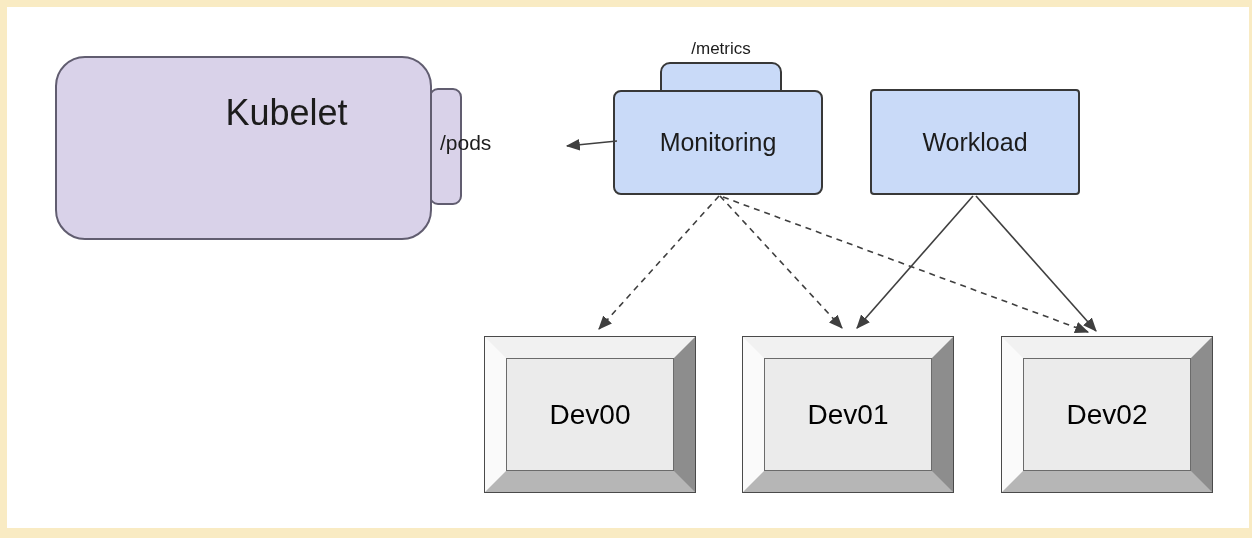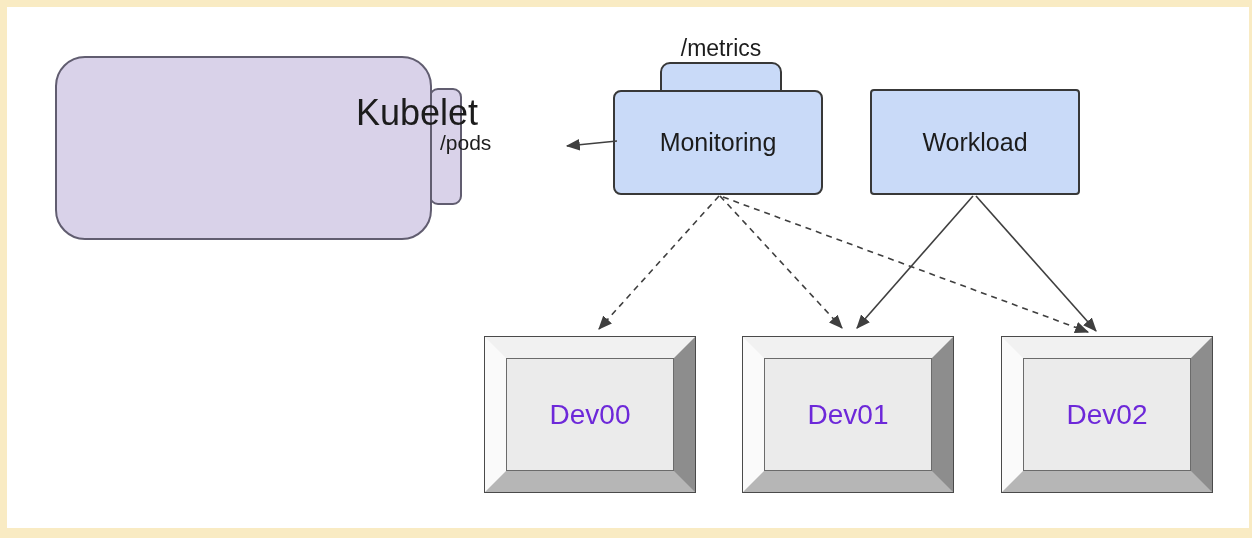--- a/index.html
+++ b/index.html
@@ -20,42 +20,42 @@
     display:flex;align-items:center;justify-content:center;
     text-align:center;
   }
   .kubelet-box{
     left:55px;top:56px;width:377px;height:184px;
     background:#d9d2e9;border:2px solid #615d70;border-radius:30px;
     z-index:3;
     align-items:flex-start;
   }
   .kubelet-label{
-    left:55px;top:92px;width:423px;text-align:right;
-    font-size:36px;line-height:42px;z-index:4;
+    left:55px;top:92px;width:423px;text-align:center;
+    font-size:36px;line-height:42px;z-index:4;padding-left:20px;
   }
   .kubelet-tab{
     left:429px;top:88px;width:33px;height:117px;
     background:#d9d2e9;border:2px solid #615d70;border-radius:9px;
     box-sizing:border-box;z-index:2;
   }
   .blue{
     background:#c9daf8;border:2px solid #383838;
   }
   .md-box{
     left:613px;top:90px;width:210px;height:105px;border-radius:8px;z-index:3;
     font-size:25px;line-height:31px;
   }
   .metrics-tab{
     left:660px;top:62px;width:122px;height:40px;border-radius:10px;
     box-sizing:border-box;z-index:2;
   }
   .metrics-label{
     left:656px;top:37px;width:130px;text-align:center;
-    font-size:23px;line-height:23px;z-index:4;
+    font-size:17px;line-height:23px;z-index:4;
   }
   .wp-box{
     left:870px;top:89px;width:210px;height:106px;border-radius:4px;z-index:3;
     font-size:25px;line-height:31px;
   }
   .pods-label{
     left:440px;top:131px;width:100px;text-align:left;
     font-size:21px;line-height:24px;z-index:4;
   }
   
@@ -67,21 +67,21 @@
     border-right-color:#8d8d8d;
     border-bottom-color:#b6b6b6;
     background:#ebebeb;
     outline:1px solid #4a4a4a;
     z-index:2;
   }
   .dev-face{
     position:absolute;inset:0;background:#ebebeb;
     outline:1px solid #6b6b6b;
     display:flex;align-items:center;justify-content:center;
-    font-size:28px;color:#6d28d9;
+    font-size:28px;color:#000000;
   }
   .dev0{left:485px;} .dev1{left:743px;text-decoration:underline;} .dev2{left:1002px;}
   
   svg.edges{position:absolute;left:0;top:0;z-index:5;pointer-events:none;}
 </style>
 </head>
 <body>
 
 <div class="abs canvas"></div>
 

